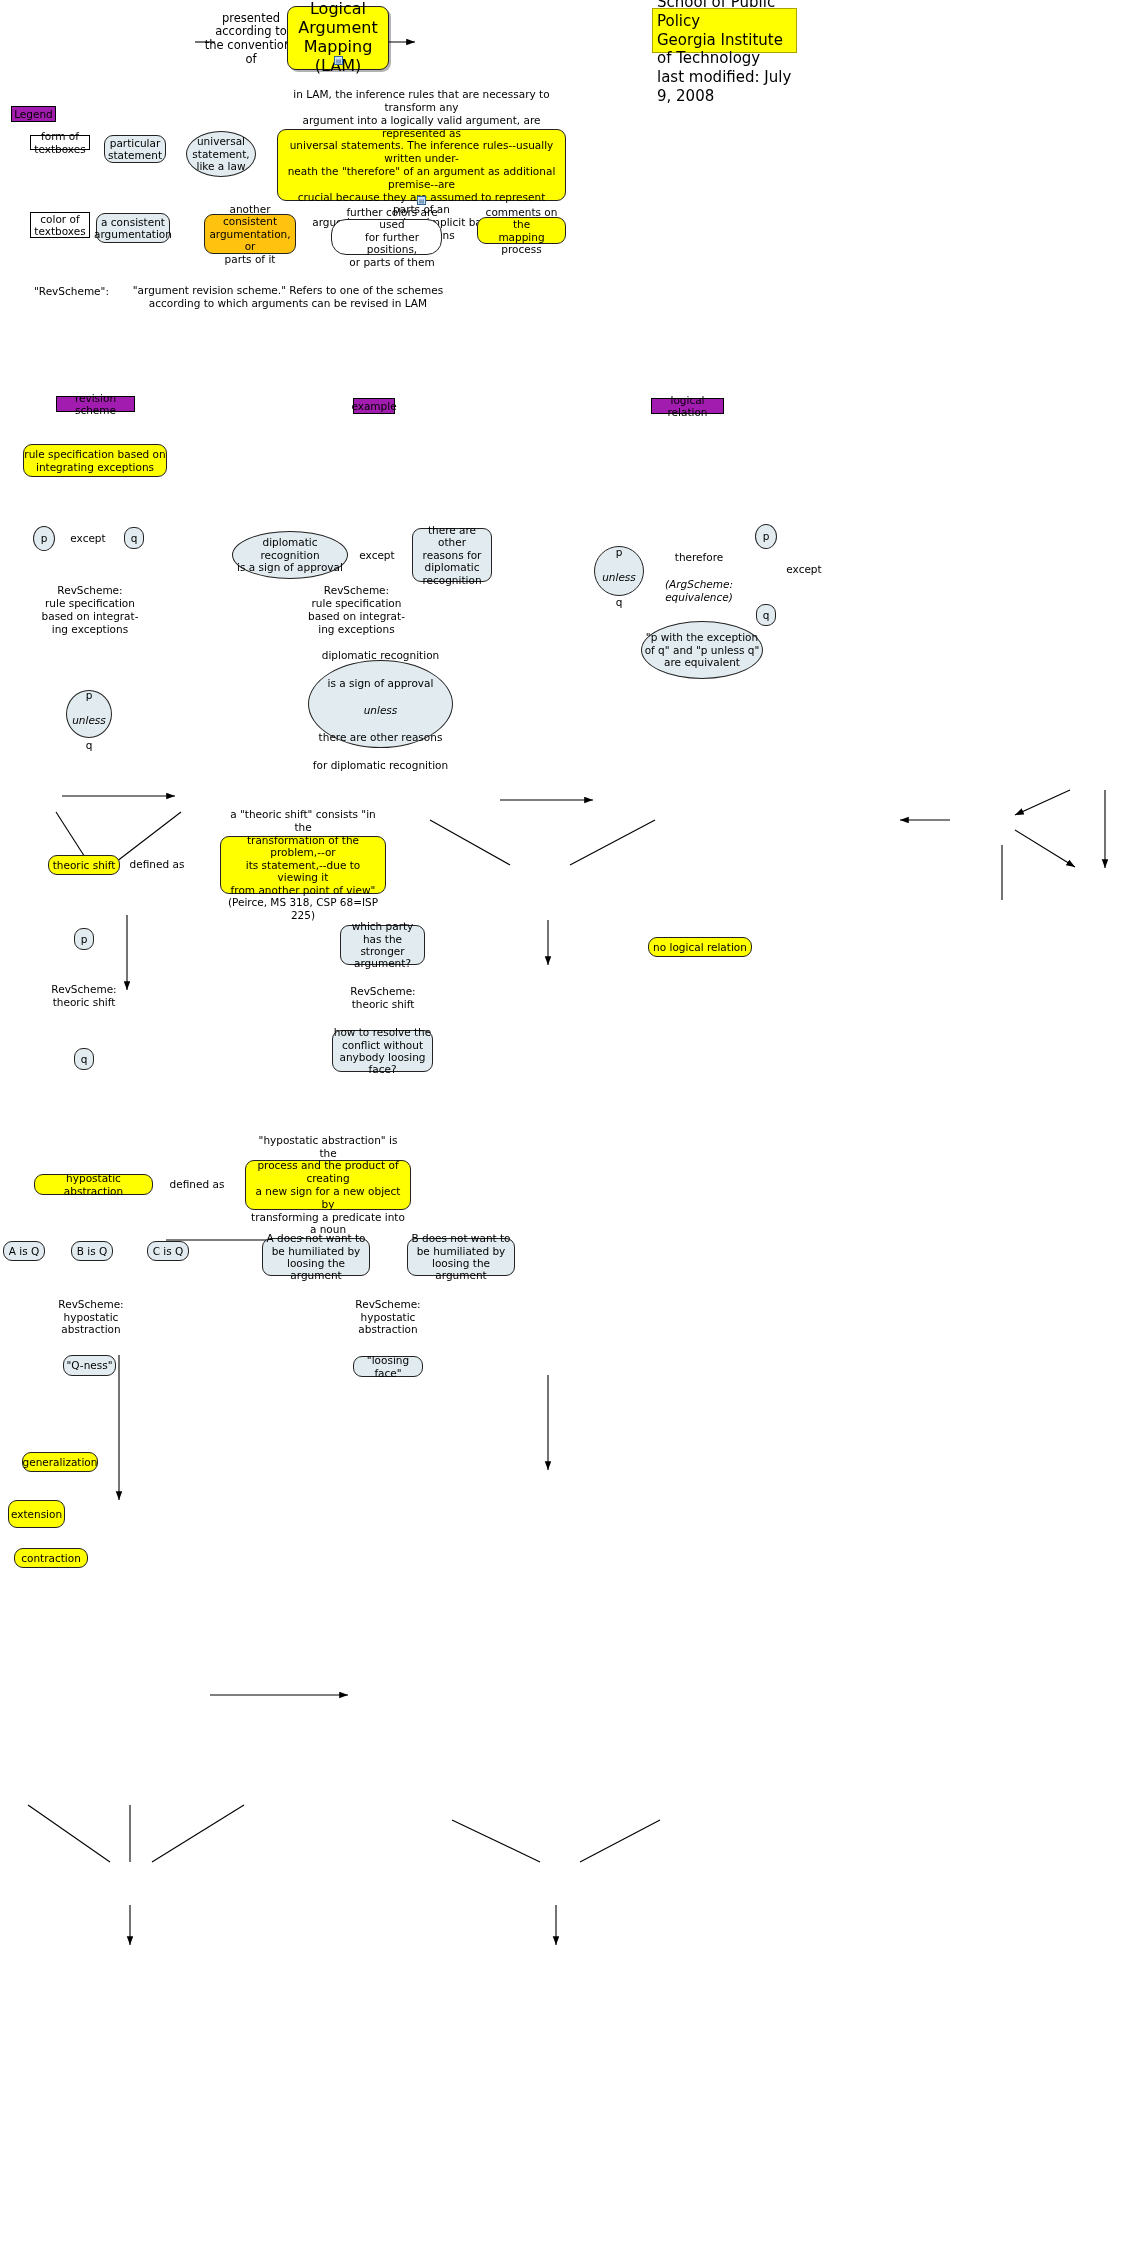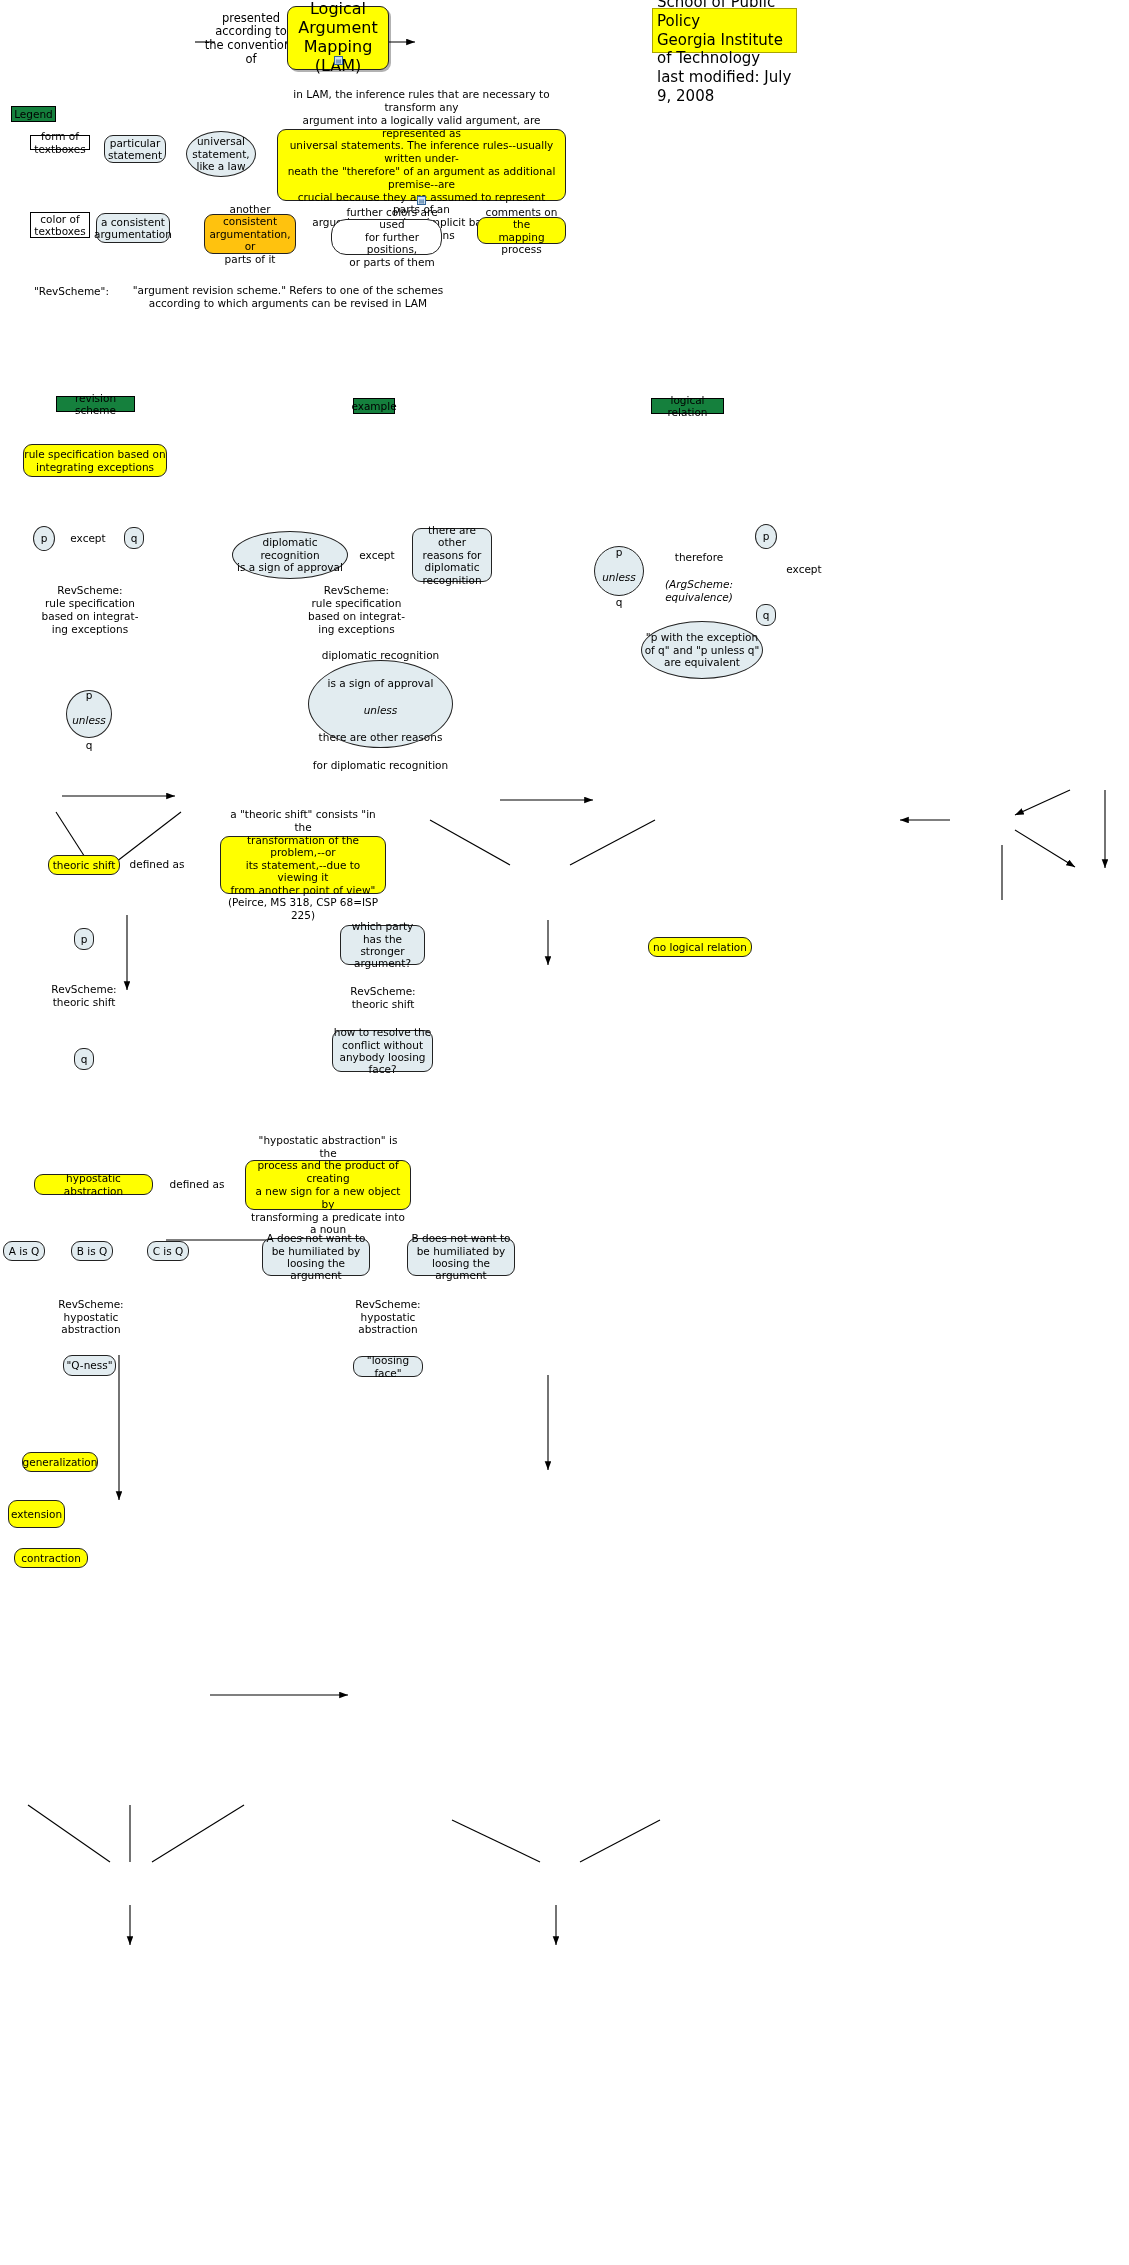--- a/index.html
+++ b/index.html
@@ -26,21 +26,21 @@
     white-space: pre-line;
   }
   
   .rect        { border: 1px solid #000; background: #fff; }
   .rrect       { border: 1px solid #222; border-radius: 9px; background: #e2ecf0; }
   .rrect-y     { border: 1px solid #222; border-radius: 9px; background: #ffff00; }
   .rrect-o     { border: 1px solid #222; border-radius: 9px; background: #ffc20e; }
   .rrect-w     { border: 1px solid #222; border-radius: 15px; background: #ffffff; padding-left: 11px; }
   .ellipse     { border: 1px solid #222; border-radius: 50%; background: #e2ecf0; }
   .plain       { background: transparent; }
-  .label-box   { border: 1px solid #000; background:#15803d; }
+  .label-box   { border: 1px solid #000; background:#a21caf; }
 
   .shadow { box-shadow: 2px 2px 0 rgba(0,0,0,0.30); }
 
   .tiny   { font-size: 15px; }
   .sm     { font-size: 10.5px; }
   .md     { font-size: 11.5px; }
   .xl     { font-size: 16px; }
   .ital   { font-style: italic; }
 
   svg.edges {

